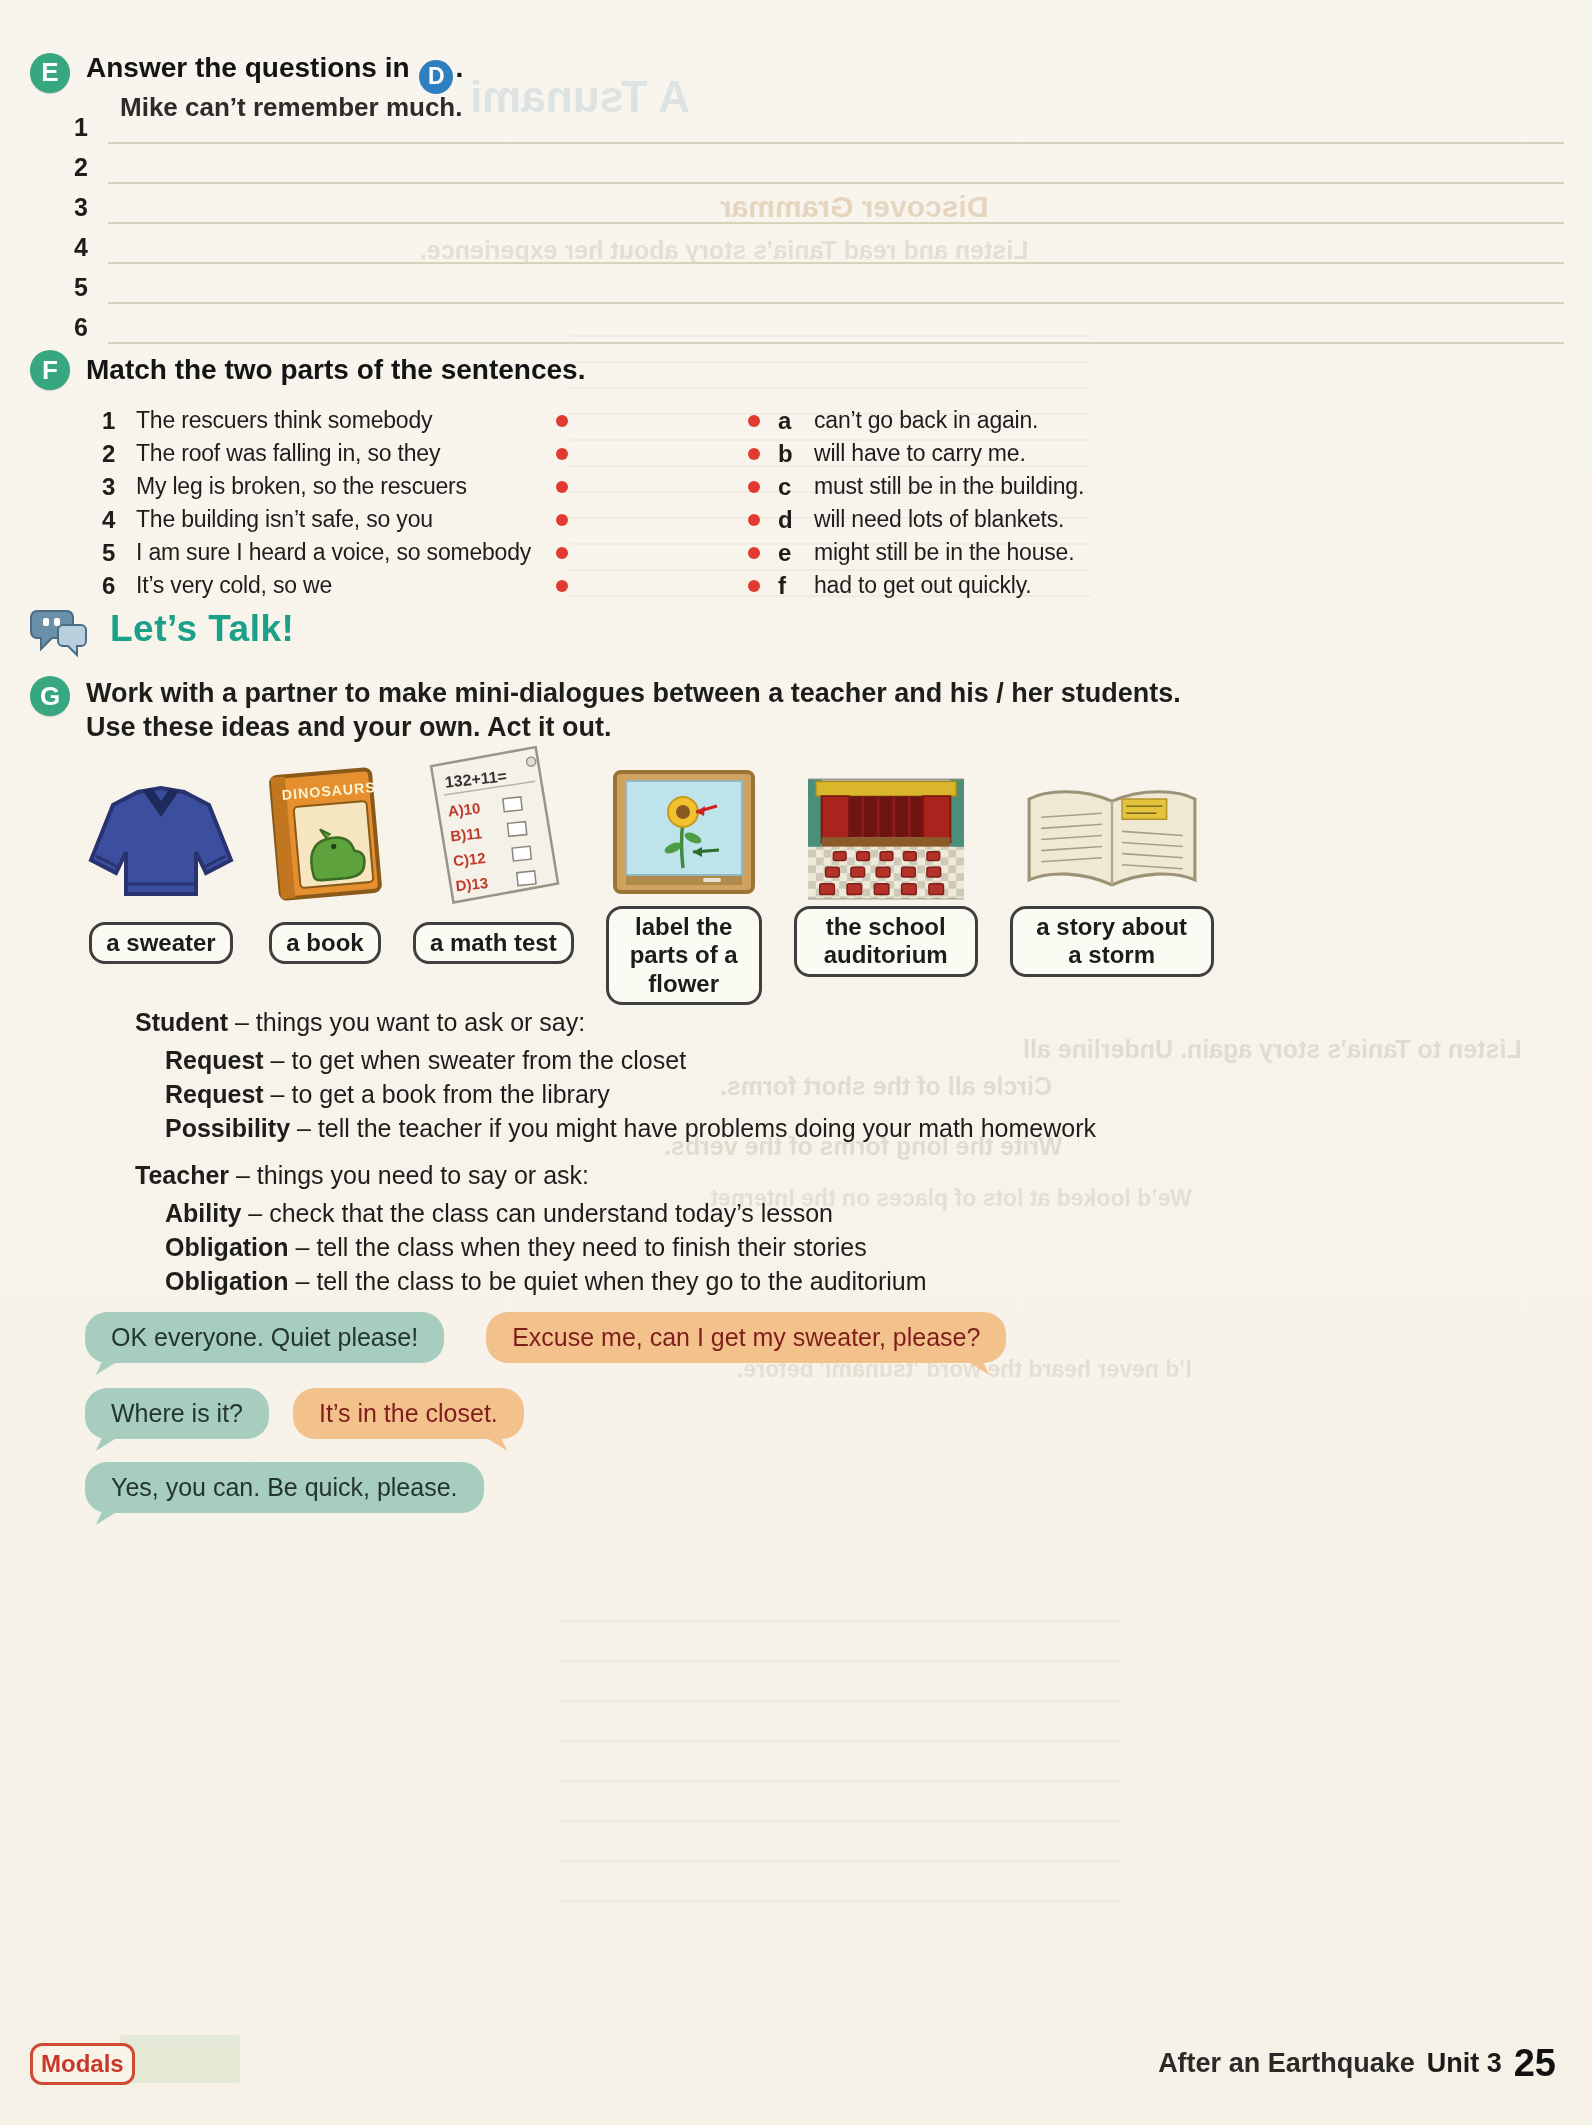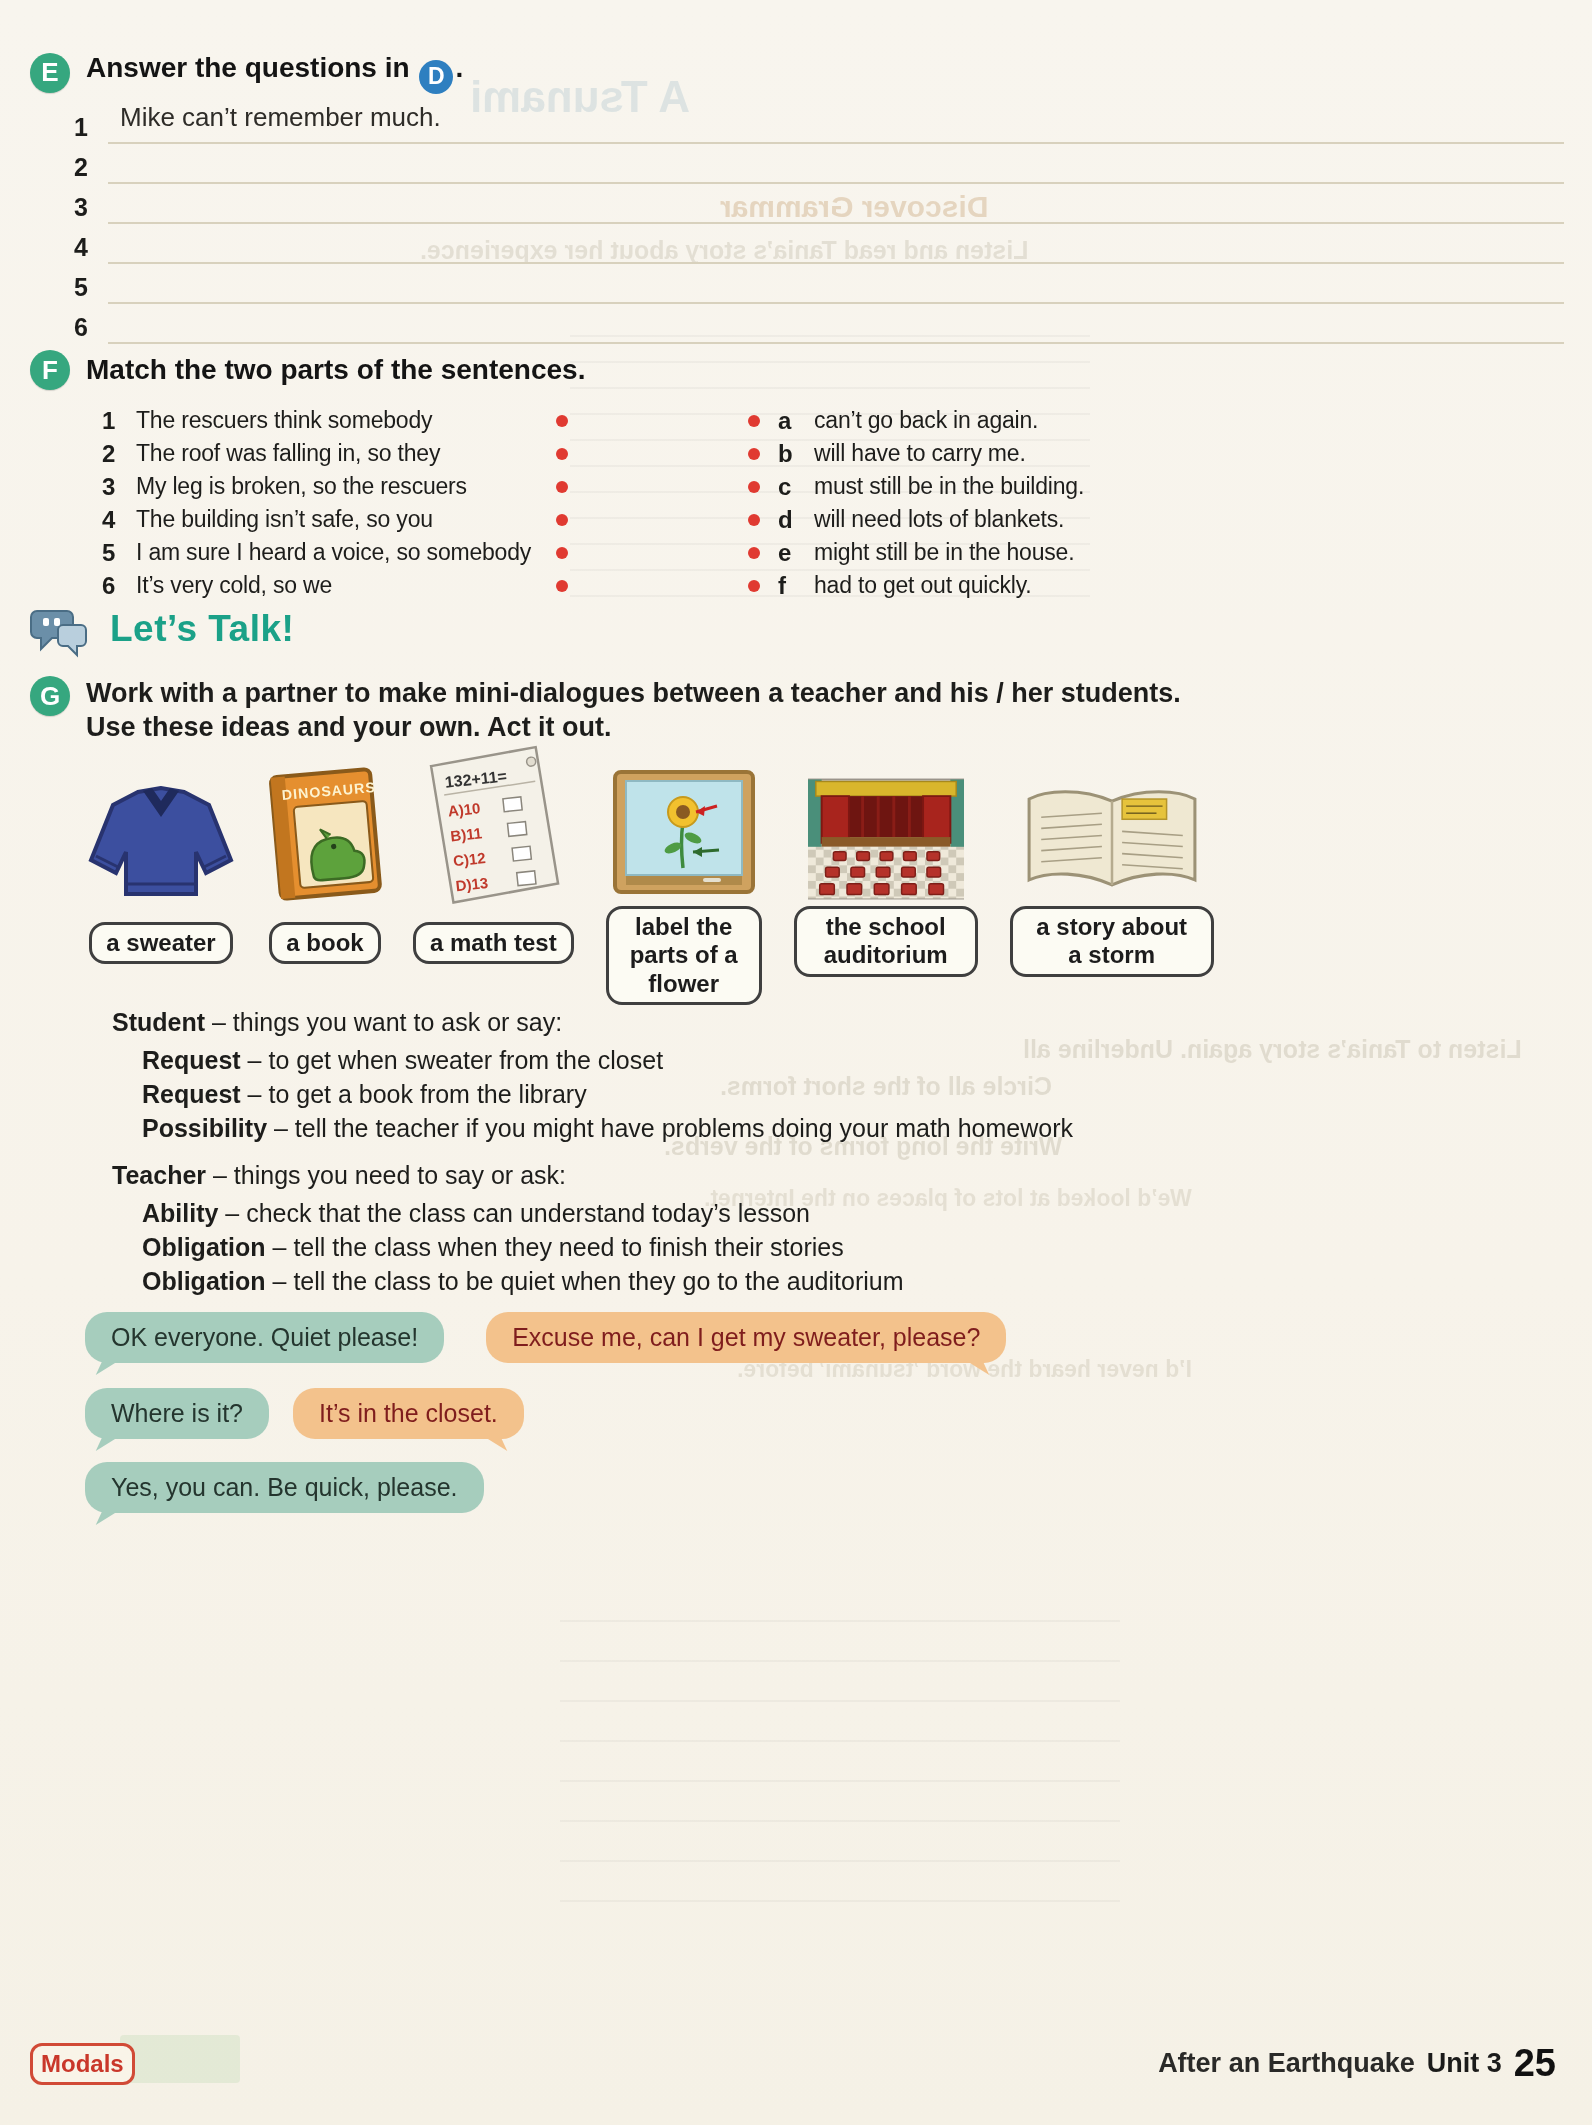--- a/index.html
+++ b/index.html
@@ -20,21 +20,21 @@
     margin:0 2px;
   }
   .sec-head{display:flex;align-items:center;gap:16px;}
   .sec-title{font-size:28px;font-weight:bold;color:#141414;white-space:nowrap;}
   
   .sec-e{position:absolute;top:52px;left:30px;width:1534px;}
   .ans-rows{margin-top:10px;padding-left:44px;}
   .ans-row{display:flex;align-items:flex-end;height:40px;}
   .ans-num{width:34px;font-weight:bold;font-size:25px;padding-bottom:2px;}
   .ans-line{flex:1;border-bottom:2px solid #d8d1bd;font-size:26px;color:#2e2c28;
-    display:flex;align-items:flex-end;padding:0 4px 9px 12px;height:100%;}
+    display:flex;align-items:flex-end;padding:0 4px 19px 12px;height:100%;font-weight:bold;}
   
   .sec-f{position:absolute;top:350px;left:30px;width:1534px;}
   .f-rows{margin-top:14px;}
   .f-row{display:flex;align-items:center;height:33px;padding-left:72px;font-size:23px;}
   .f-num{width:34px;font-weight:bold;font-size:24px;}
   .f-left{width:420px;white-space:nowrap;letter-spacing:-0.2px;}
   .dot{width:12px;height:12px;border-radius:50%;background:#e03a31;flex:0 0 12px;}
   .f-gap{width:180px;flex:0 0 180px;}
   .f-letter{width:36px;margin-left:18px;font-weight:bold;font-size:24px;}
   .f-right{white-space:nowrap;letter-spacing:-0.2px;}
@@ -54,21 +54,21 @@
     background:rgba(253,251,245,.85);
   }
   .mt-lg{margin-top:22px;} .mt-sm{margin-top:6px;}
   .w-flower{max-width:122px;} .w-story{max-width:170px;} .w-aud{max-width:150px;}
   .tilt-book{transform:rotate(-5deg);} .tilt-test{transform:rotate(-6deg);}
   
   .roleblock{position:absolute;left:112px;font-size:25px;line-height:34px;}
   .role-student{top:1005px;} .role-teacher{top:1158px;}
   .role-lead{margin-bottom:4px;}
   .role-item{padding-left:30px;}
-  .bld{font-weight:bold;}
+  .bld{font-weight:bold;margin-left:23px;}
   
   .bubble{position:relative;display:inline-block;padding:11px 26px;border-radius:22px;
     font-size:25px;color:#24352e;white-space:nowrap;}
   .b-green{background:#a6cdbd;}
   .b-orange{background:#f3c28c;color:#7f1d1d;}
   .b-green:after{content:"";position:absolute;bottom:-12px;left:14px;width:0;height:0;
     border-style:solid;border-width:14px 16px 0 0;border-color:#a6cdbd transparent transparent transparent;
     transform:skewX(-25deg);}
   .b-orange:after{content:"";position:absolute;bottom:-12px;right:20px;width:0;height:0;
     border-style:solid;border-width:14px 0 0 16px;border-color:#f3c28c transparent transparent transparent;

